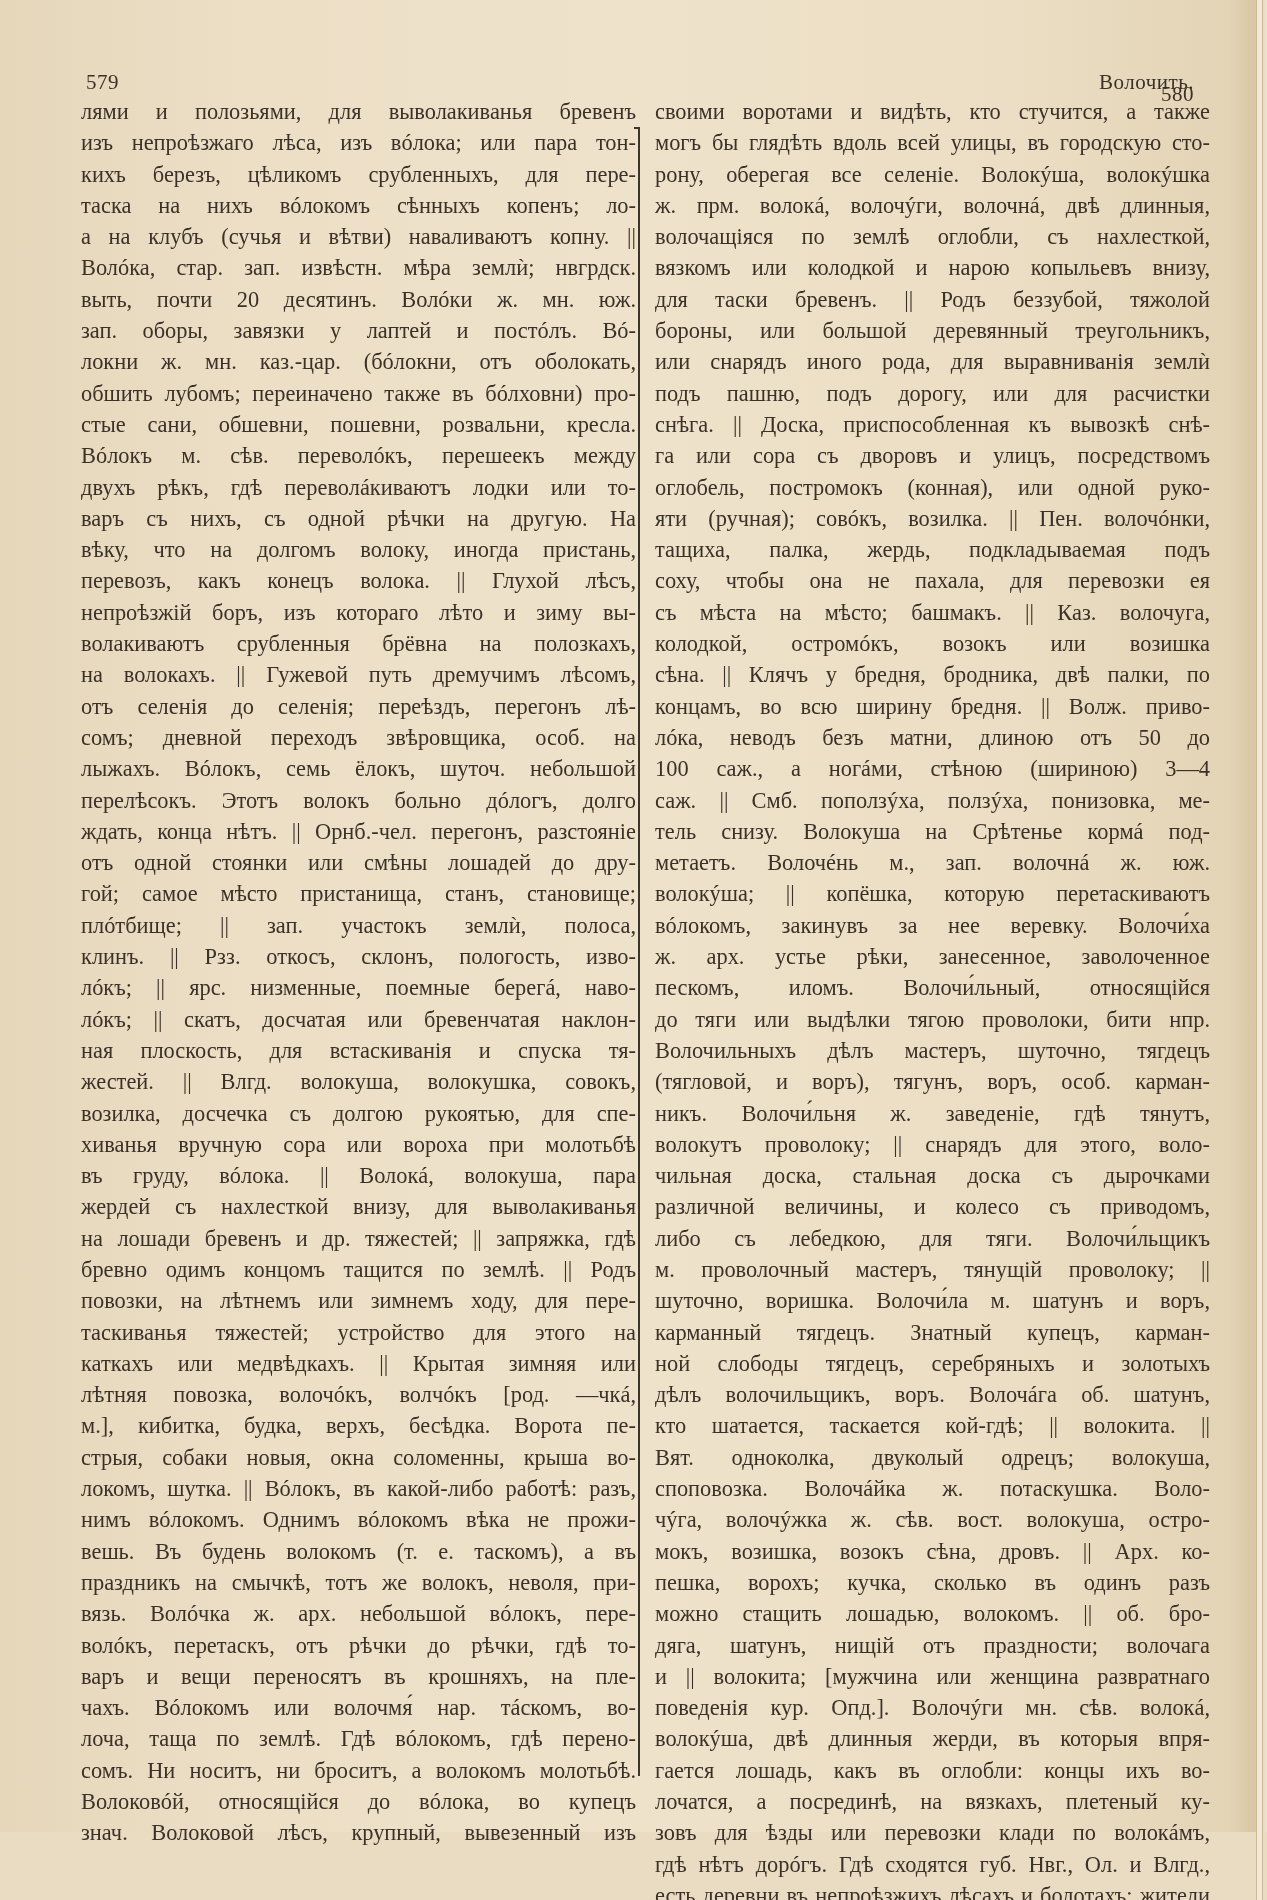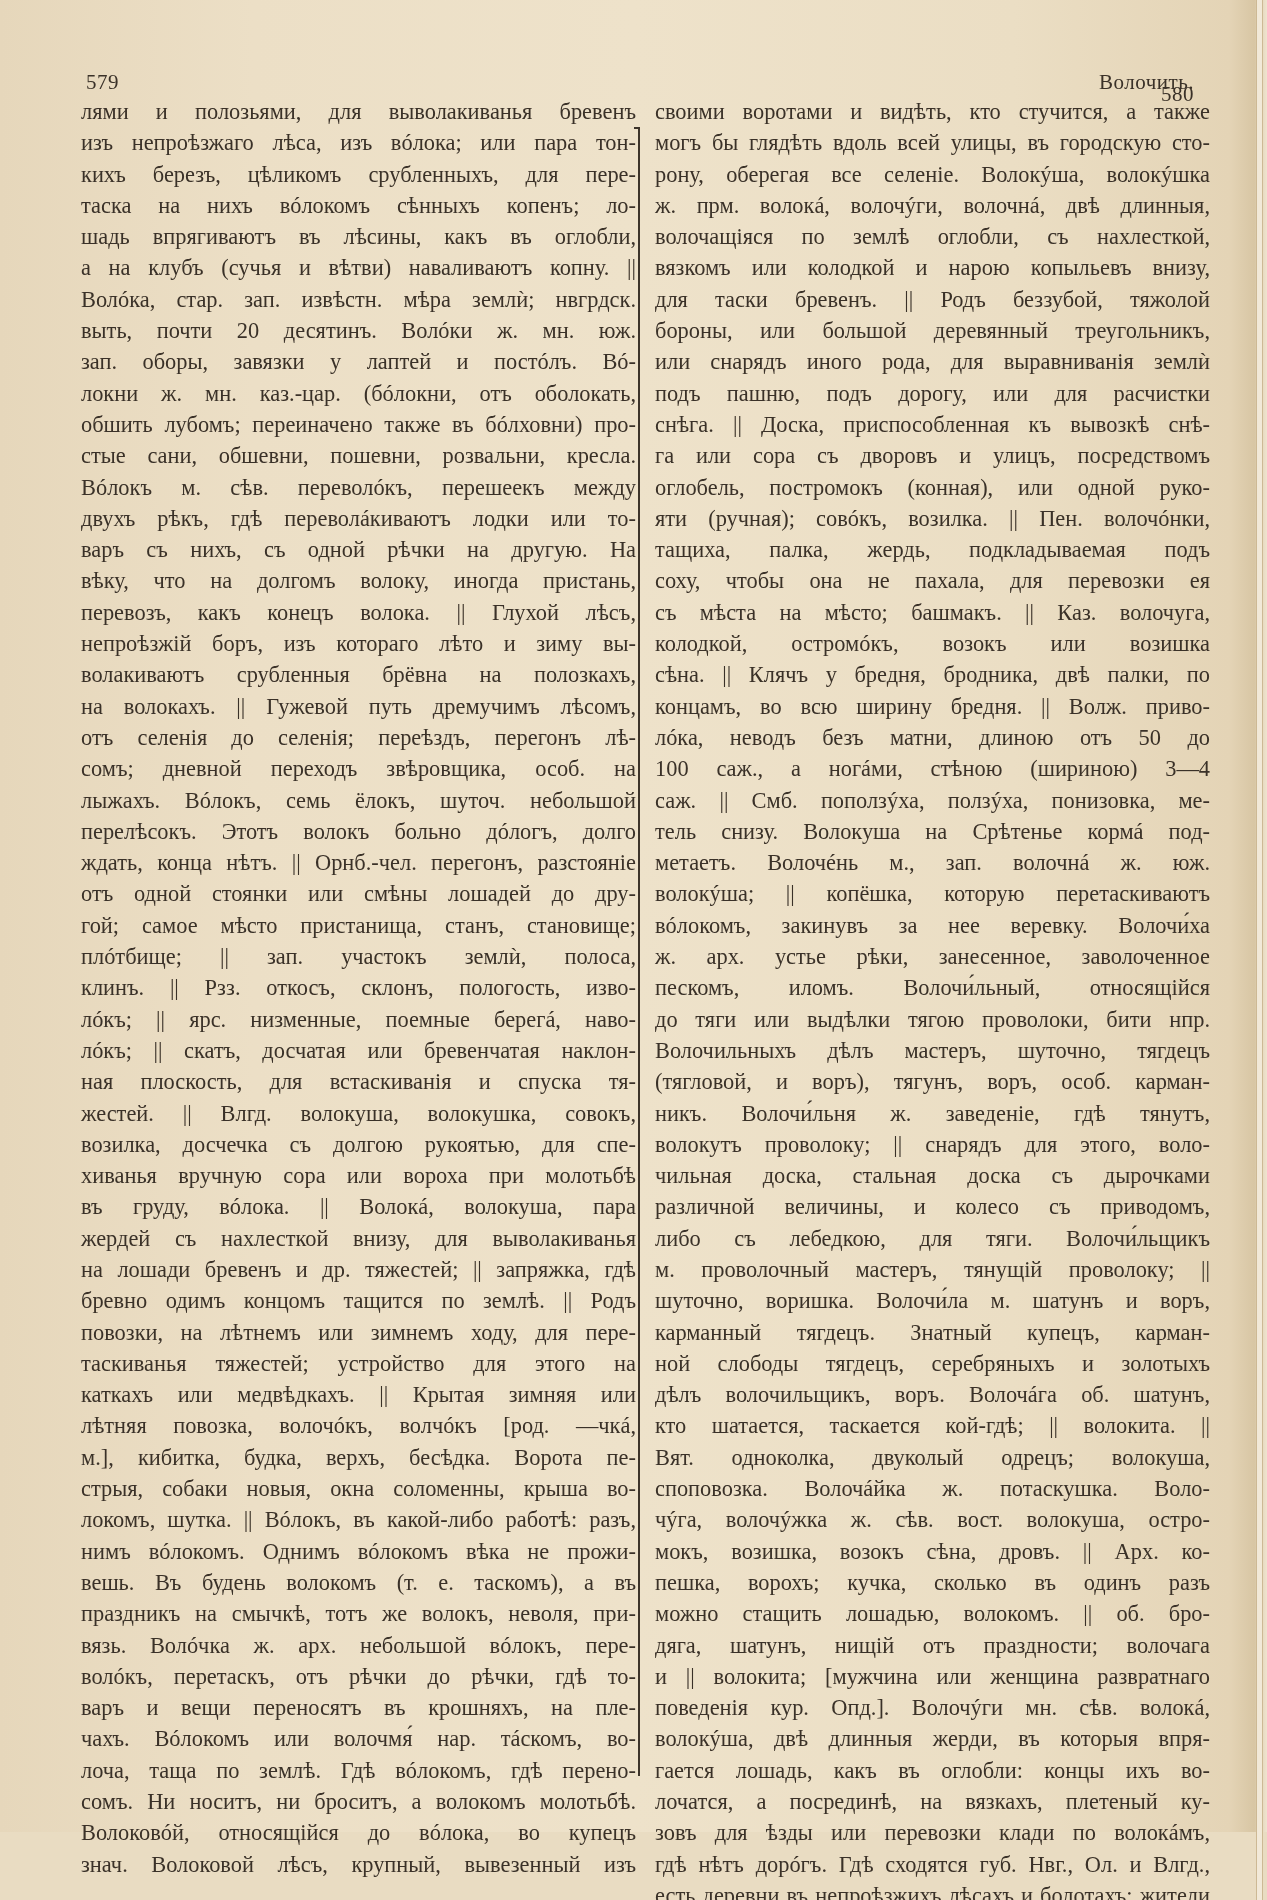--- a/index.html
+++ b/index.html
@@ -50,21 +50,20 @@
     <span class="pl">579</span>
     <span class="pc">Волочить.</span>
     <span class="pr">580</span>
   </div>
 
   <div class="col left" id="col-left">
       <span class="line">лями и полозьями, для выволакиванья бревенъ</span>
       <span class="line">изъ непроѣзжаго лѣса, изъ вóлока; или пара тон-</span>
       <span class="line">кихъ березъ, цѣликомъ срубленныхъ, для пере-</span>
       <span class="line">таска на нихъ вóлокомъ сѣнныхъ копенъ; ло-</span>
-      <span class="line">шадь впрягиваютъ въ лѣсины, какъ въ оглобли,</span>
       <span class="line">а на клубъ (сучья и вѣтви) наваливаютъ копну. ||</span>
       <span class="line">Волóка, стар. зап. извѣстн. мѣра землѝ; нвгрдск.</span>
       <span class="line">выть, почти 20 десятинъ. Волóки ж. мн. юж.</span>
       <span class="line">зап. оборы, завязки у лаптей и постóлъ. Вó-</span>
       <span class="line">локни ж. мн. каз.-цар. (бóлокни, отъ оболокать,</span>
       <span class="line">обшить лубомъ; переиначено также въ бóлховни) про-</span>
       <span class="line">стые сани, обшевни, пошевни, розвальни, кресла.</span>
       <span class="line">Вóлокъ м. сѣв. переволóкъ, перешеекъ между</span>
       <span class="line">двухъ рѣкъ, гдѣ переволáкиваютъ лодки или то-</span>
       <span class="line">варъ съ нихъ, съ одной рѣчки на другую. На</span>

